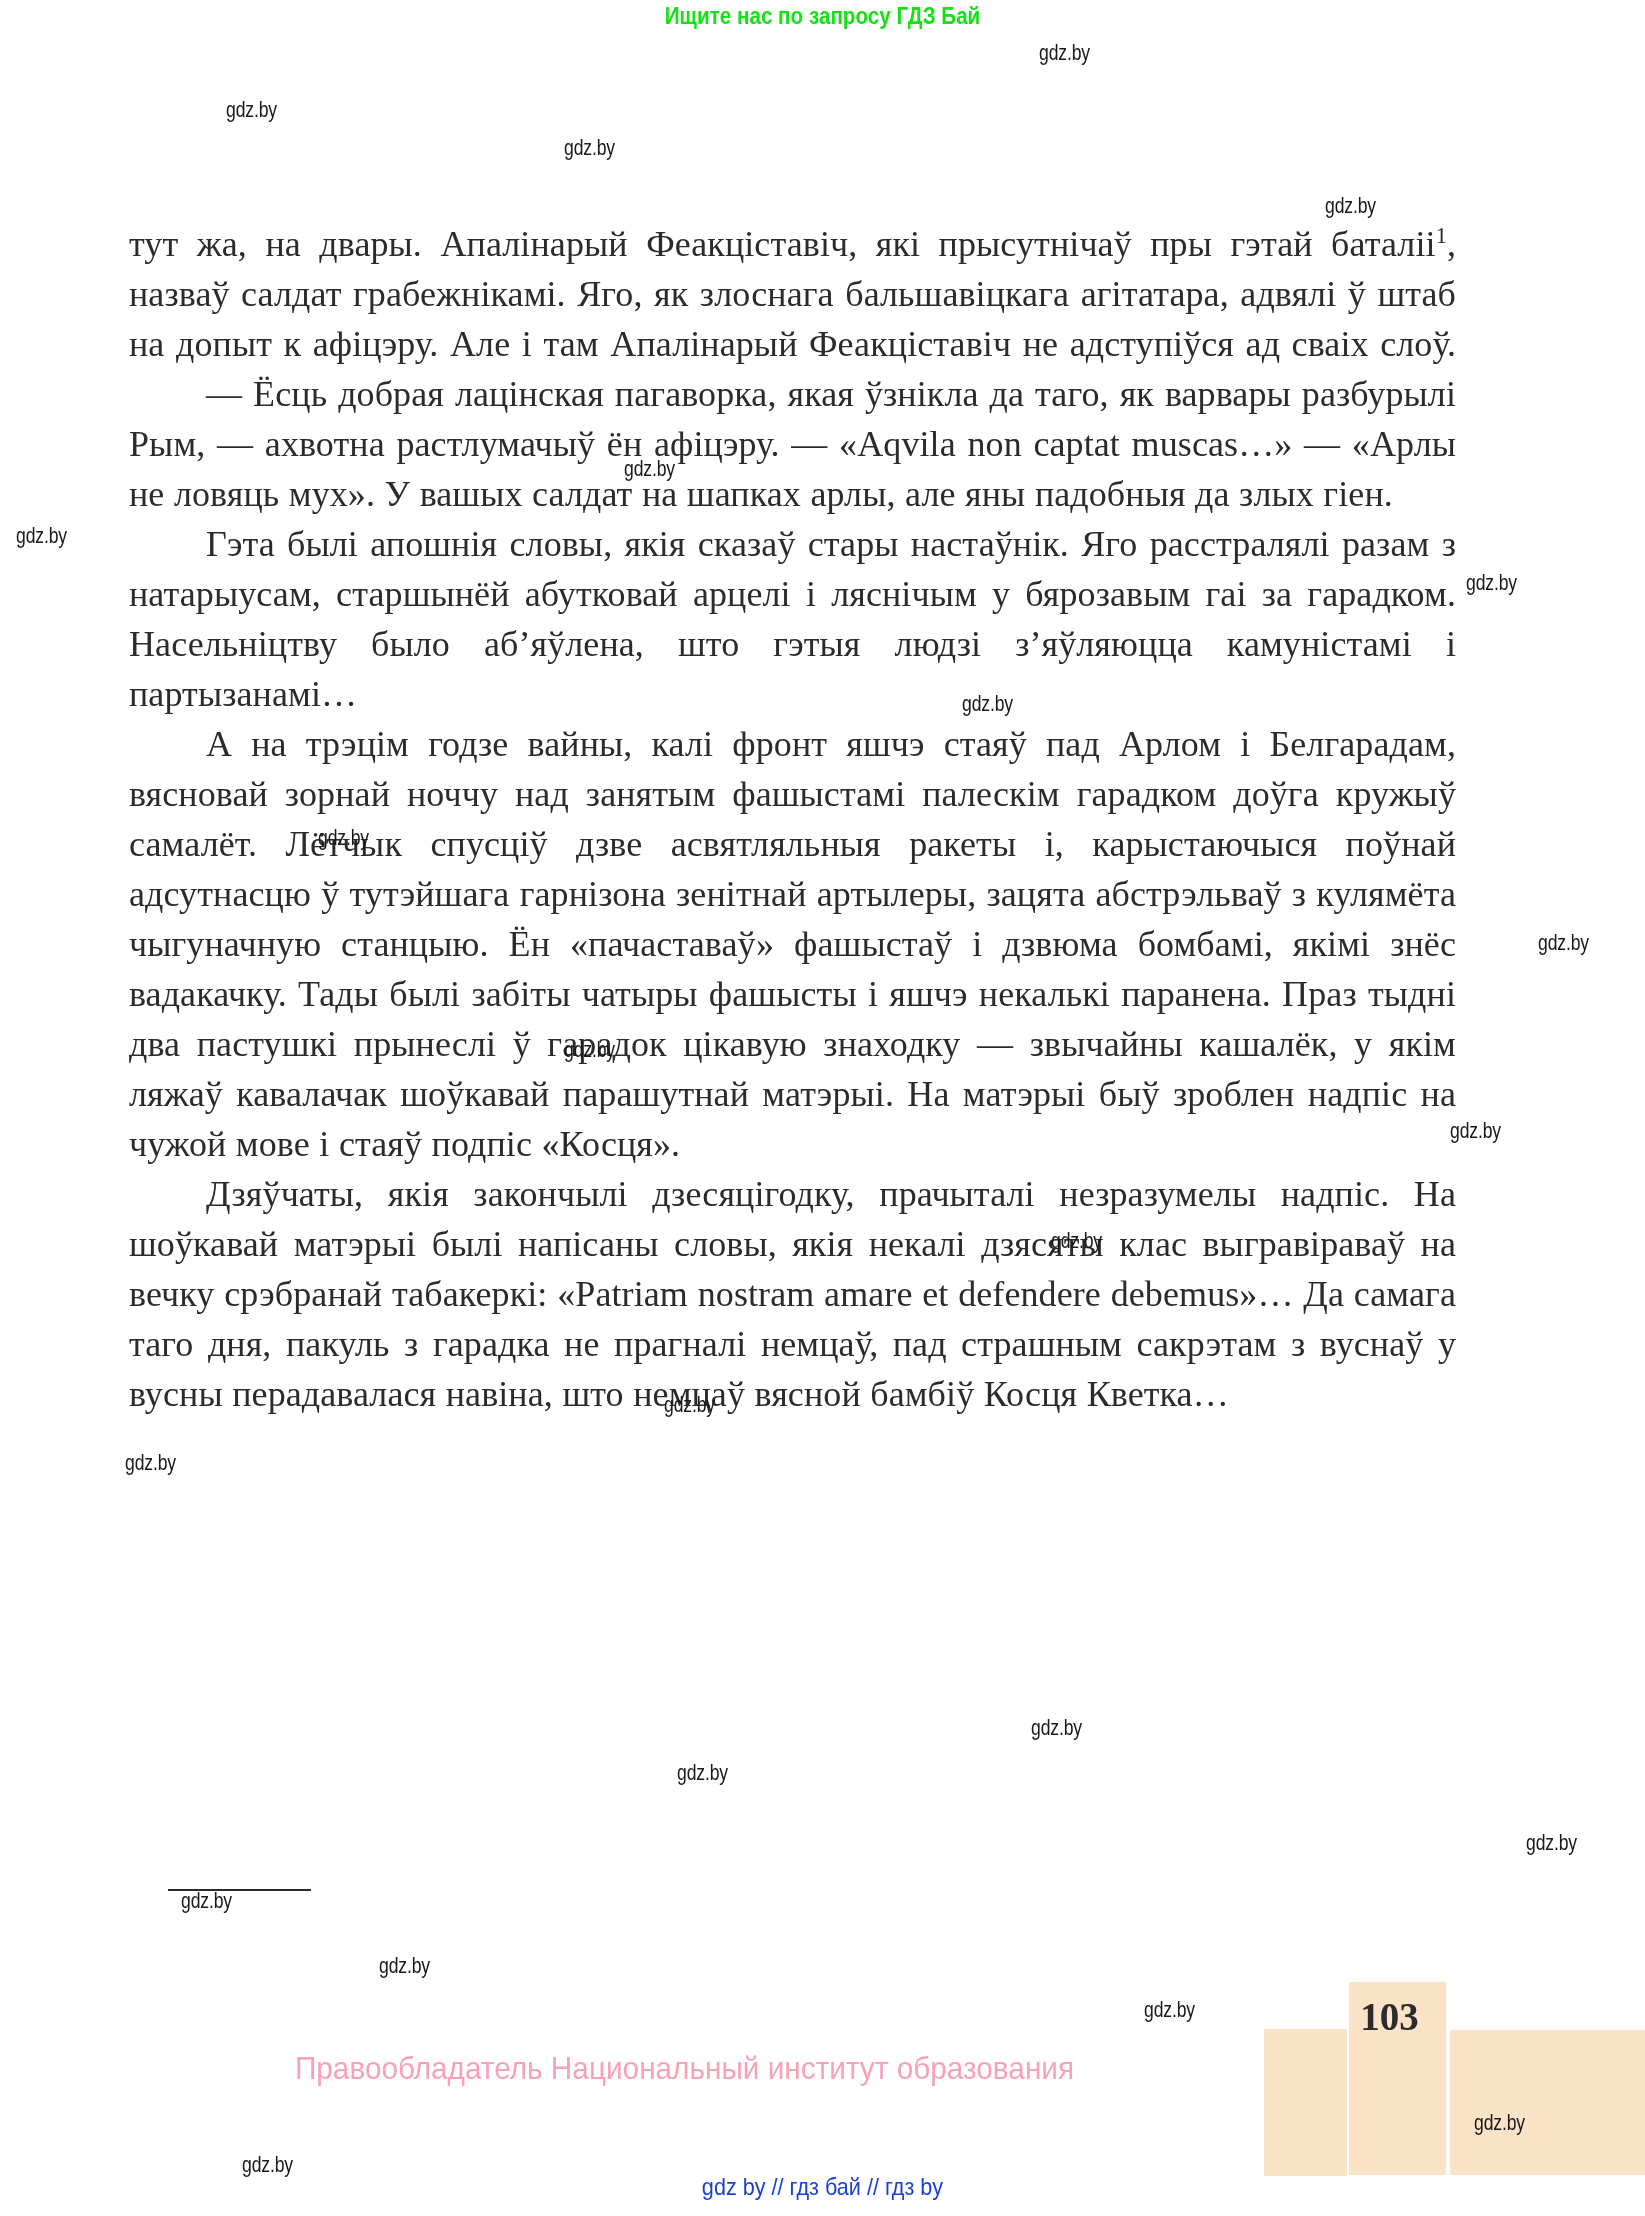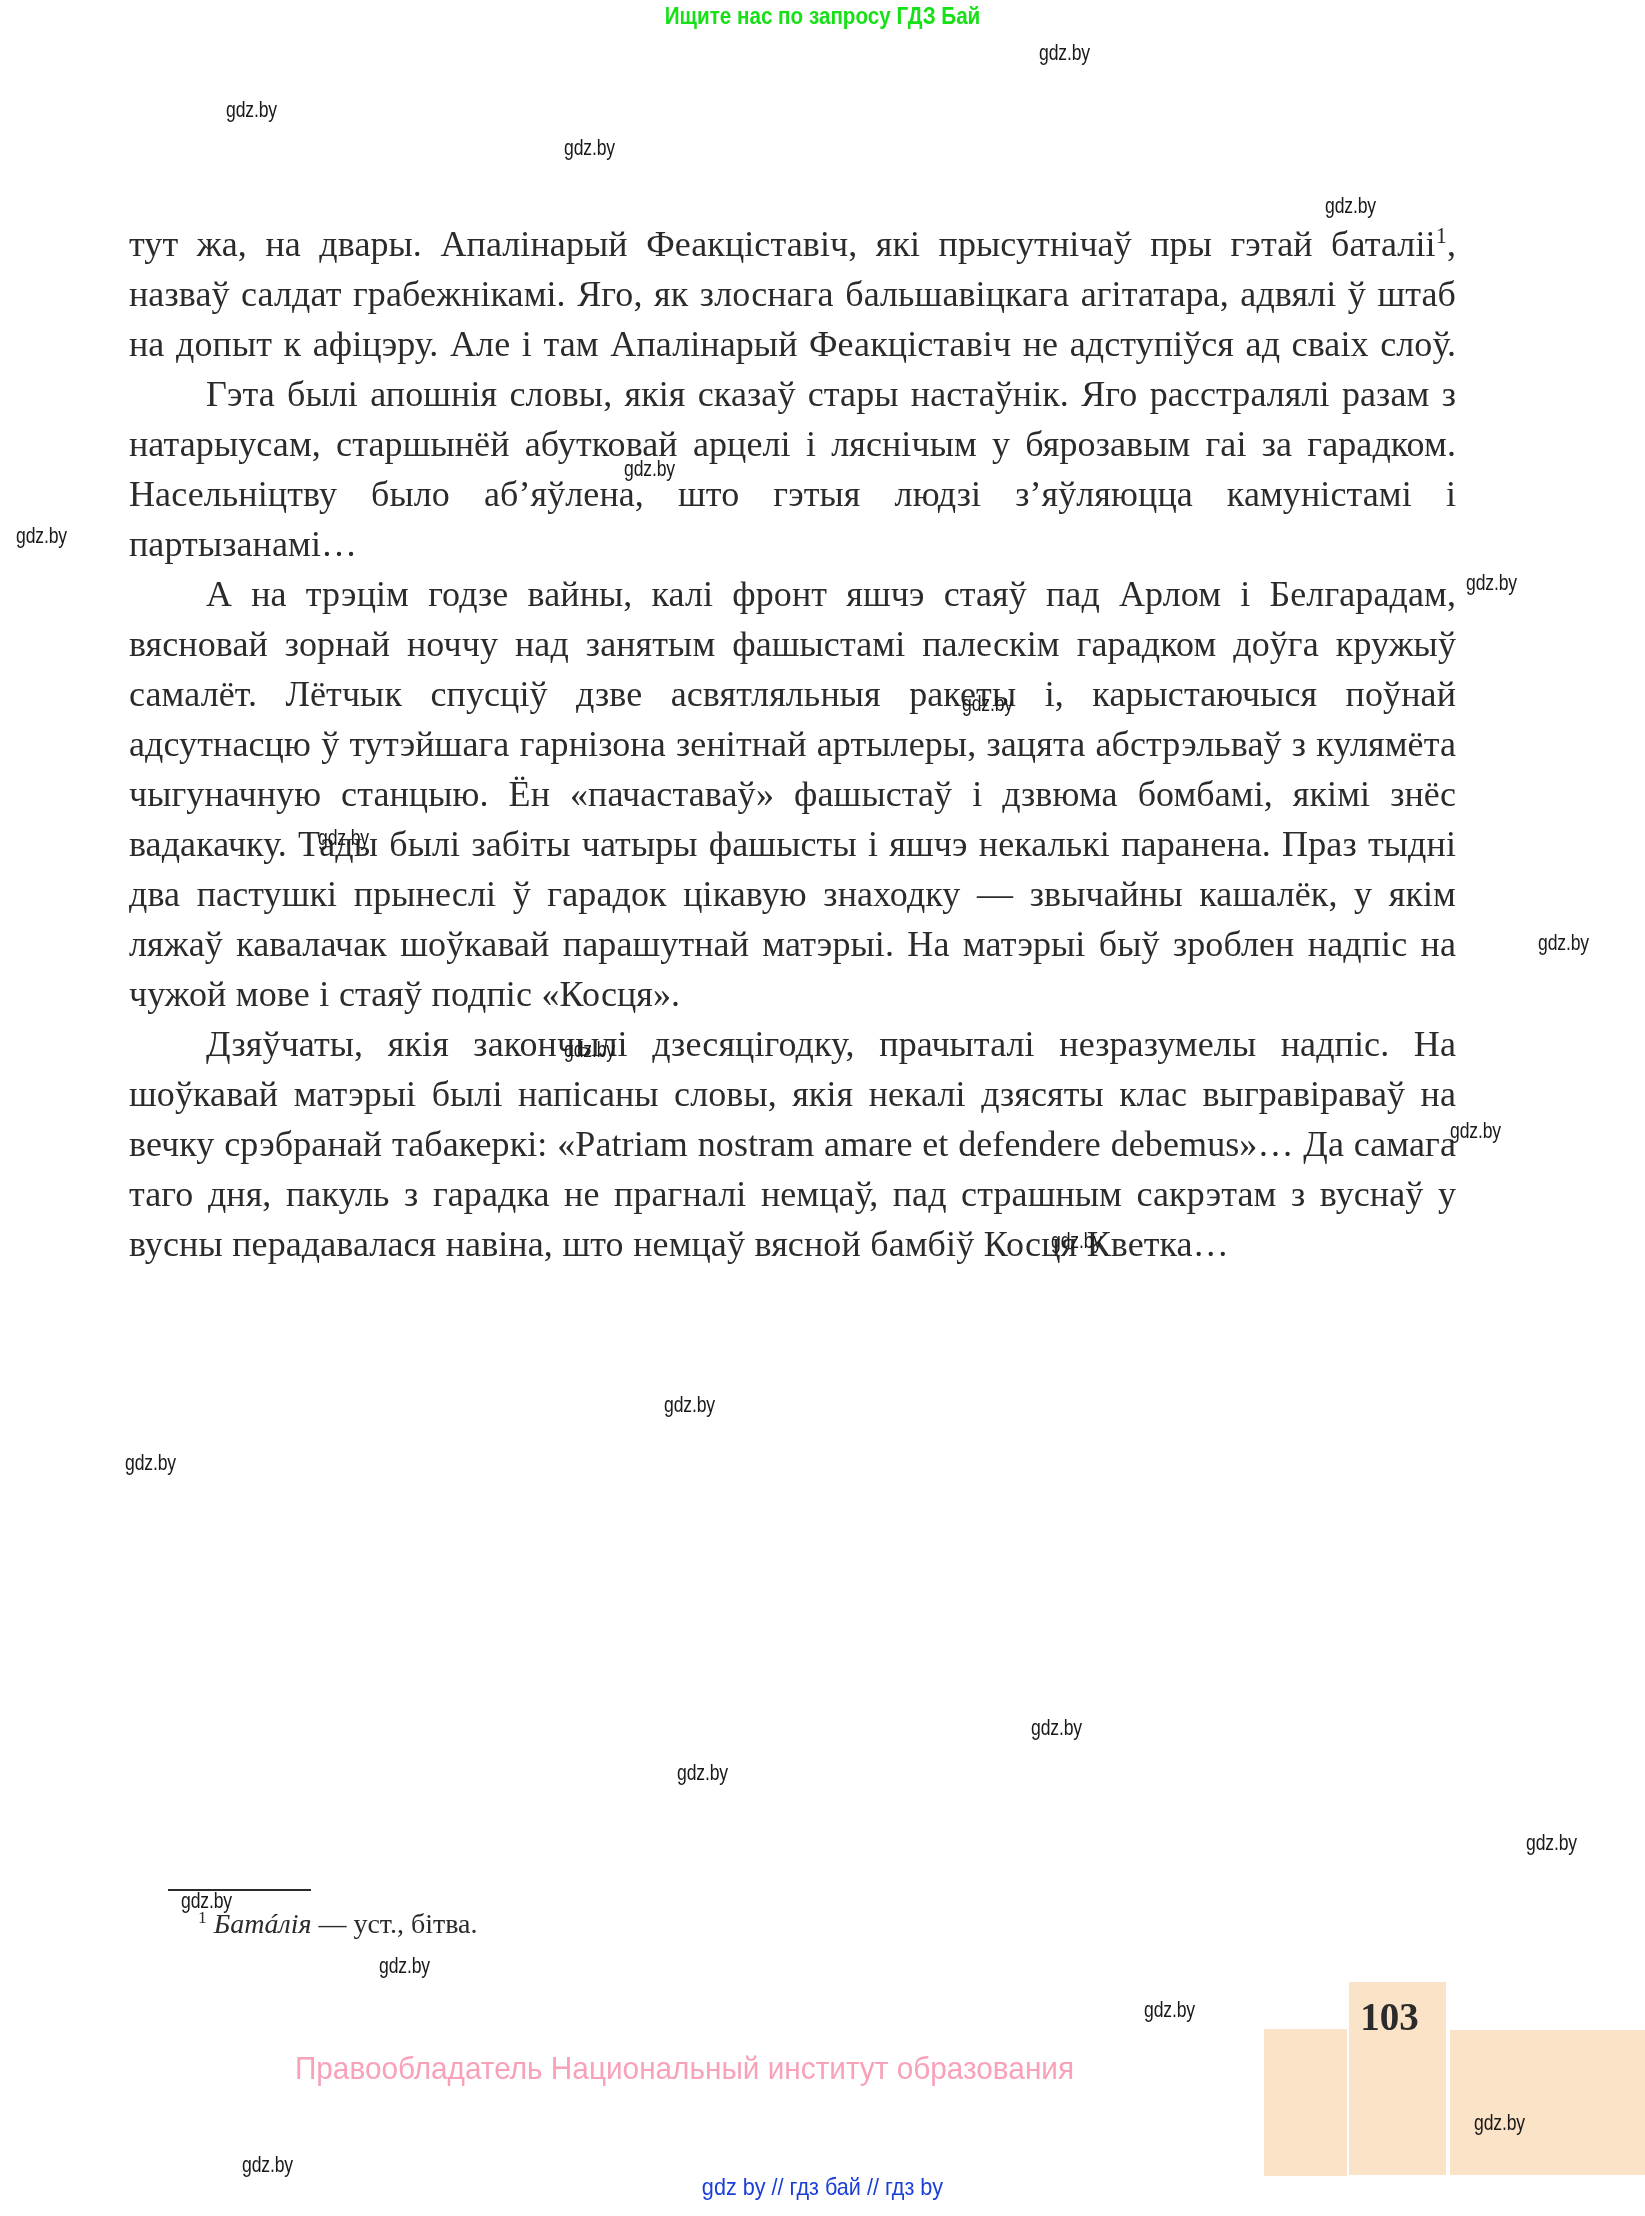--- a/index.html
+++ b/index.html
@@ -161,28 +161,28 @@
     <span class="wm" style="left: 1526px; top: 1830px;">gdz.by</span>
     <span class="wm" style="left: 181px; top: 1888px;">gdz.by</span>
     <span class="wm" style="left: 379px; top: 1953px;">gdz.by</span>
     <span class="wm" style="left: 1144px; top: 1997px;">gdz.by</span>
     <span class="wm" style="left: 1474px; top: 2110px;">gdz.by</span>
     <span class="wm" style="left: 242px; top: 2152px;">gdz.by</span>
   </div>
 
 <div id="page-body">
     <p class="para just-all">тут жа, на двары. Апалінарый Феакціставіч, які прысутнічаў пры гэтай баталіі<sup class="fn">1</sup>, назваў салдат грабежнікамі. Яго, як злоснага бальшавіцкага агітатара, адвялі ў штаб на допыт к афіцэру. Але і там Апалінарый Феакціставіч не адступіўся ад сваіх слоў.</p>
+    <p class="para indent">— Ёсць добрая лацінская пагаворка, якая ўзнікла да таго, як варвары разбурылі Рым, — ахвотна растлумачыў ён афіцэру. — «Aqvila non captat muscas…» — «Арлы не ловяць мух». У вашых салдат на шапках арлы, але яны падобныя да злых гіен.</p>
     <p class="para indent">Гэта былі апошнія словы, якія сказаў стары настаўнік. Яго расстралялі разам з натарыусам, старшынёй абутковай арцелі і ляснічым у бярозавым гаі за гарадком. Насельніцтву было аб’яўлена, што гэтыя людзі з’яўляюцца камуністамі і партызанамі…</p>
     <p class="para indent">А на трэцім годзе вайны, калі фронт яшчэ стаяў пад Арлом і Белгарадам, вясновай зорнай ноччу над занятым фашыстамі палескім гарадком доўга кружыў самалёт. Лётчык спусціў дзве асвятляльныя ракеты і, карыстаючыся поўнай адсутнасцю ў тутэйшага гарнізона зенітнай артылеры, зацята абстрэльваў з кулямёта чыгуначную станцыю. Ён «пачаставаў» фашыстаў і дзвюма бомбамі, якімі знёс вадакачку. Тады былі забіты чатыры фашысты і яшчэ некалькі паранена. Праз тыдні два пастушкі прынеслі ў гарадок цікавую знаходку — звычайны кашалёк, у якім ляжаў кавалачак шоўкавай парашутнай матэрыі. На матэрыі быў зроблен надпіс на чужой мове і стаяў подпіс «Косця».</p>
     <p class="para indent">Дзяўчаты, якія закончылі дзесяцігодку, прачыталі незразумелы надпіс. На шоўкавай матэрыі былі напісаны словы, якія некалі дзясяты клас выгравіраваў на вечку срэбранай табакеркі: «Patriam nostram amare et defendere debemus»… Да самага таго дня, пакуль з гарадка не прагналі немцаў, пад страшным сакрэтам з вуснаў у вусны перадавалася навіна, што немцаў вясной бамбіў Косця Кветка…</p>
   </div>
 
 <div id="footnote-block">
   <div id="footnote-rule"></div>
-  <div id="footnote-text"><sup class="fn">1</sup> <i>Батáлія</i> <span>— уст., бітва.</span></div>
 </div>
 
 <div class="beige" id="beige-left" style="background: rgb(251, 227, 200);"></div>
 <div class="beige" id="beige-center" style="background: rgb(251, 227, 200);"></div>
 <div class="beige" id="beige-right" style="background: rgb(251, 227, 200);"></div>
 
 <div id="page-number">103</div>
 
 <div id="copyright-watermark" style="color: rgb(248, 162, 184);">Правообладатель Национальный институт образования</div>
 

